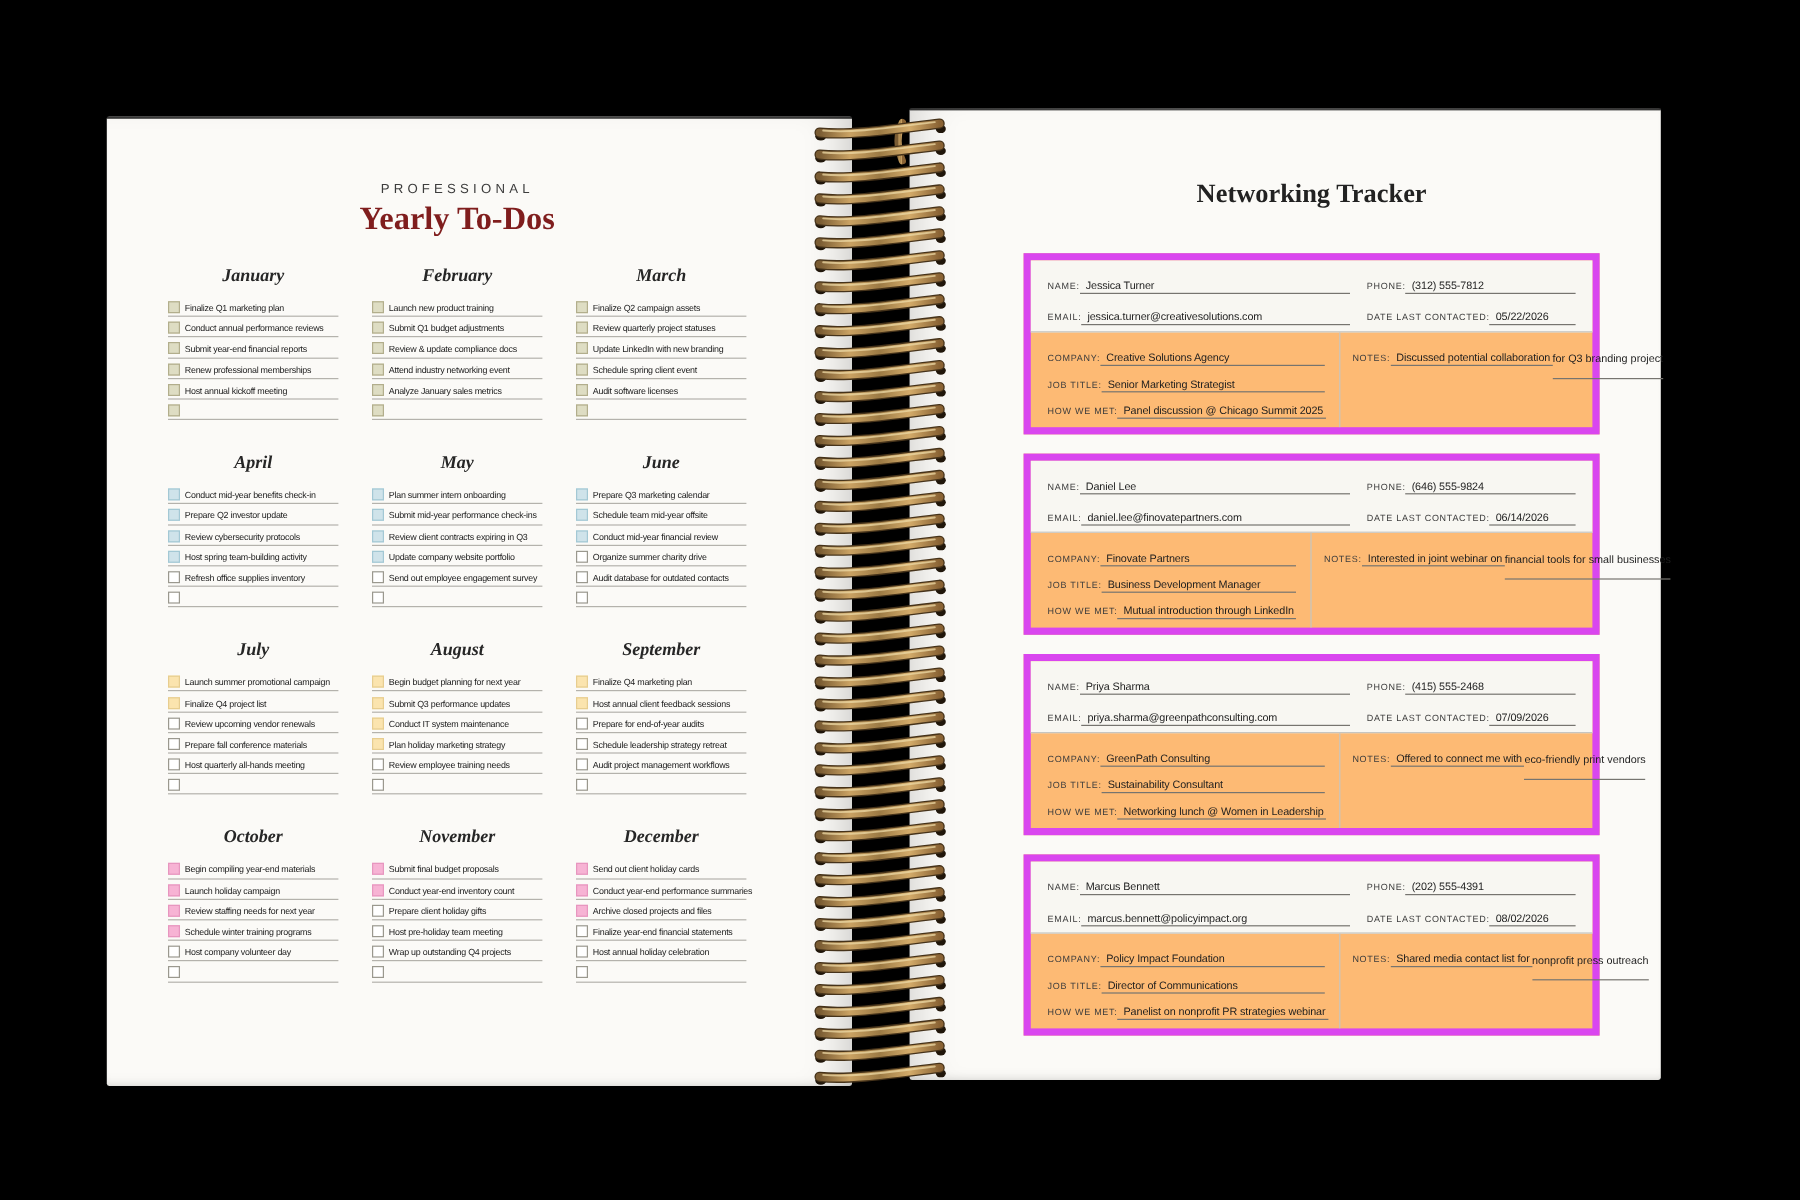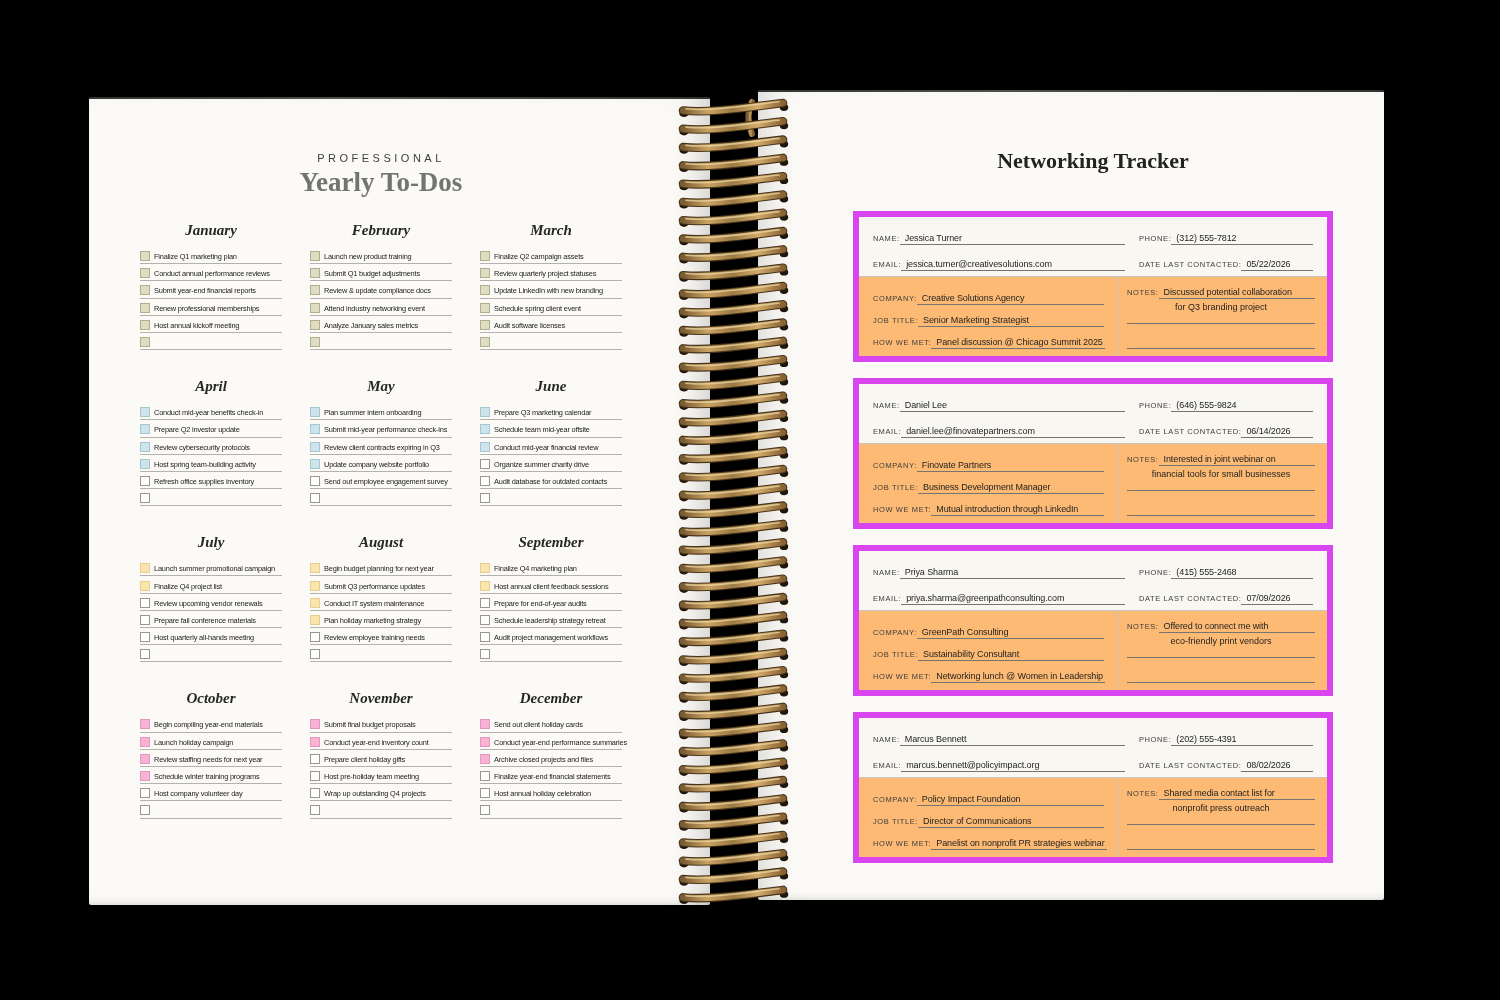--- a/index.html
+++ b/index.html
@@ -18,21 +18,21 @@
     left:89px;top:97px;width:621px;height:808px;
     box-shadow:inset -28px 0 34px -22px rgba(0,0,0,.20), inset 0 -6px 10px -8px rgba(0,0,0,.25);
   }
   .page-right{
     left:758px;top:90px;width:626px;height:810px;
     box-shadow:inset 28px 0 34px -22px rgba(0,0,0,.16), inset 0 -6px 10px -8px rgba(0,0,0,.25);
   }
   
   .lp-header{position:absolute;top:55px;left:0;width:584px;text-align:center;}
   .eyebrow{font-size:11px;letter-spacing:3.5px;color:#3d3d3d;}
-  .lp-title{font-family:"Liberation Serif","DejaVu Serif",serif;font-weight:700;font-size:27px;color:#737373;margin-top:3px;}
+  .lp-title{font-family:"Liberation Serif","DejaVu Serif",serif;font-weight:700;font-size:27px;color:#7f1d1d;margin-top:3px;}
   .months-grid{
     position:absolute;top:125px;left:51px;
     display:grid;grid-template-columns:repeat(3,142px);column-gap:26px;row-gap:21px;gap:28px;
   }
   .month-title{
     text-align:center;font-family:"Liberation Serif","DejaVu Serif",serif;
     font-style:italic;font-weight:700;font-size:15px;color:#262626;height:20px;margin-bottom:5px;
   }
   .todo-row{height:16.2px;border-bottom:1px solid #b4b2ac;display:flex;align-items:center;gap:4px;}
   .checkbox{width:10px;height:10px;border:1px solid #9a988e;background:#fff;flex:none;box-sizing:border-box;margin-top:2px;}
@@ -49,21 +49,21 @@
   .card{border:6px solid #d946ef;background:#fdba74;box-sizing:border-box;}
   .card-top{
     height:60px;border-bottom:1px solid #c6c5c0;background:#f8f7f2;
     display:flex;padding:9px 14px 5px 14px;box-sizing:border-box;
   }
   .ct-left{width:252px;margin-right:14px;display:flex;flex-direction:column;justify-content:space-between;}
   .ct-right{flex:1;display:flex;flex-direction:column;justify-content:space-between;}
   .card-bottom{height:79px;display:flex;}
   .cb-left{width:258px;padding:9px 12px 7px 14px;border-right:1px solid #c6c5c0;box-sizing:border-box;
     display:flex;flex-direction:column;justify-content:space-between;}
-  .cb-right{flex:1;padding:9px 12px 7px 10px;display:flex;flex-direction:column;justify-content:space-between;}
+  .cb-right{flex:1;padding:9px 12px 7px 10px;display:flex;flex-direction:row;justify-content:space-between;}
   .field{display:flex;align-items:flex-end;height:19px;}
   .lbl{font-size:7.5px;letter-spacing:.6px;color:#3c3c3c;white-space:nowrap;padding-bottom:2px;}
   .val{
     font-family:cursive,sans-serif;font-size:9px;letter-spacing:-0.1px;color:#1e1e1e;
     border-bottom:1px solid #76746f;flex:1;white-space:nowrap;padding:0 2px 1px 5px;
   }
   .notes-line{
     font-family:cursive,sans-serif;font-size:9px;color:#1e1e1e;border-bottom:1px solid #76746f;
     height:18px;display:flex;align-items:flex-end;justify-content:center;padding-bottom:11px;white-space:nowrap;
   }

